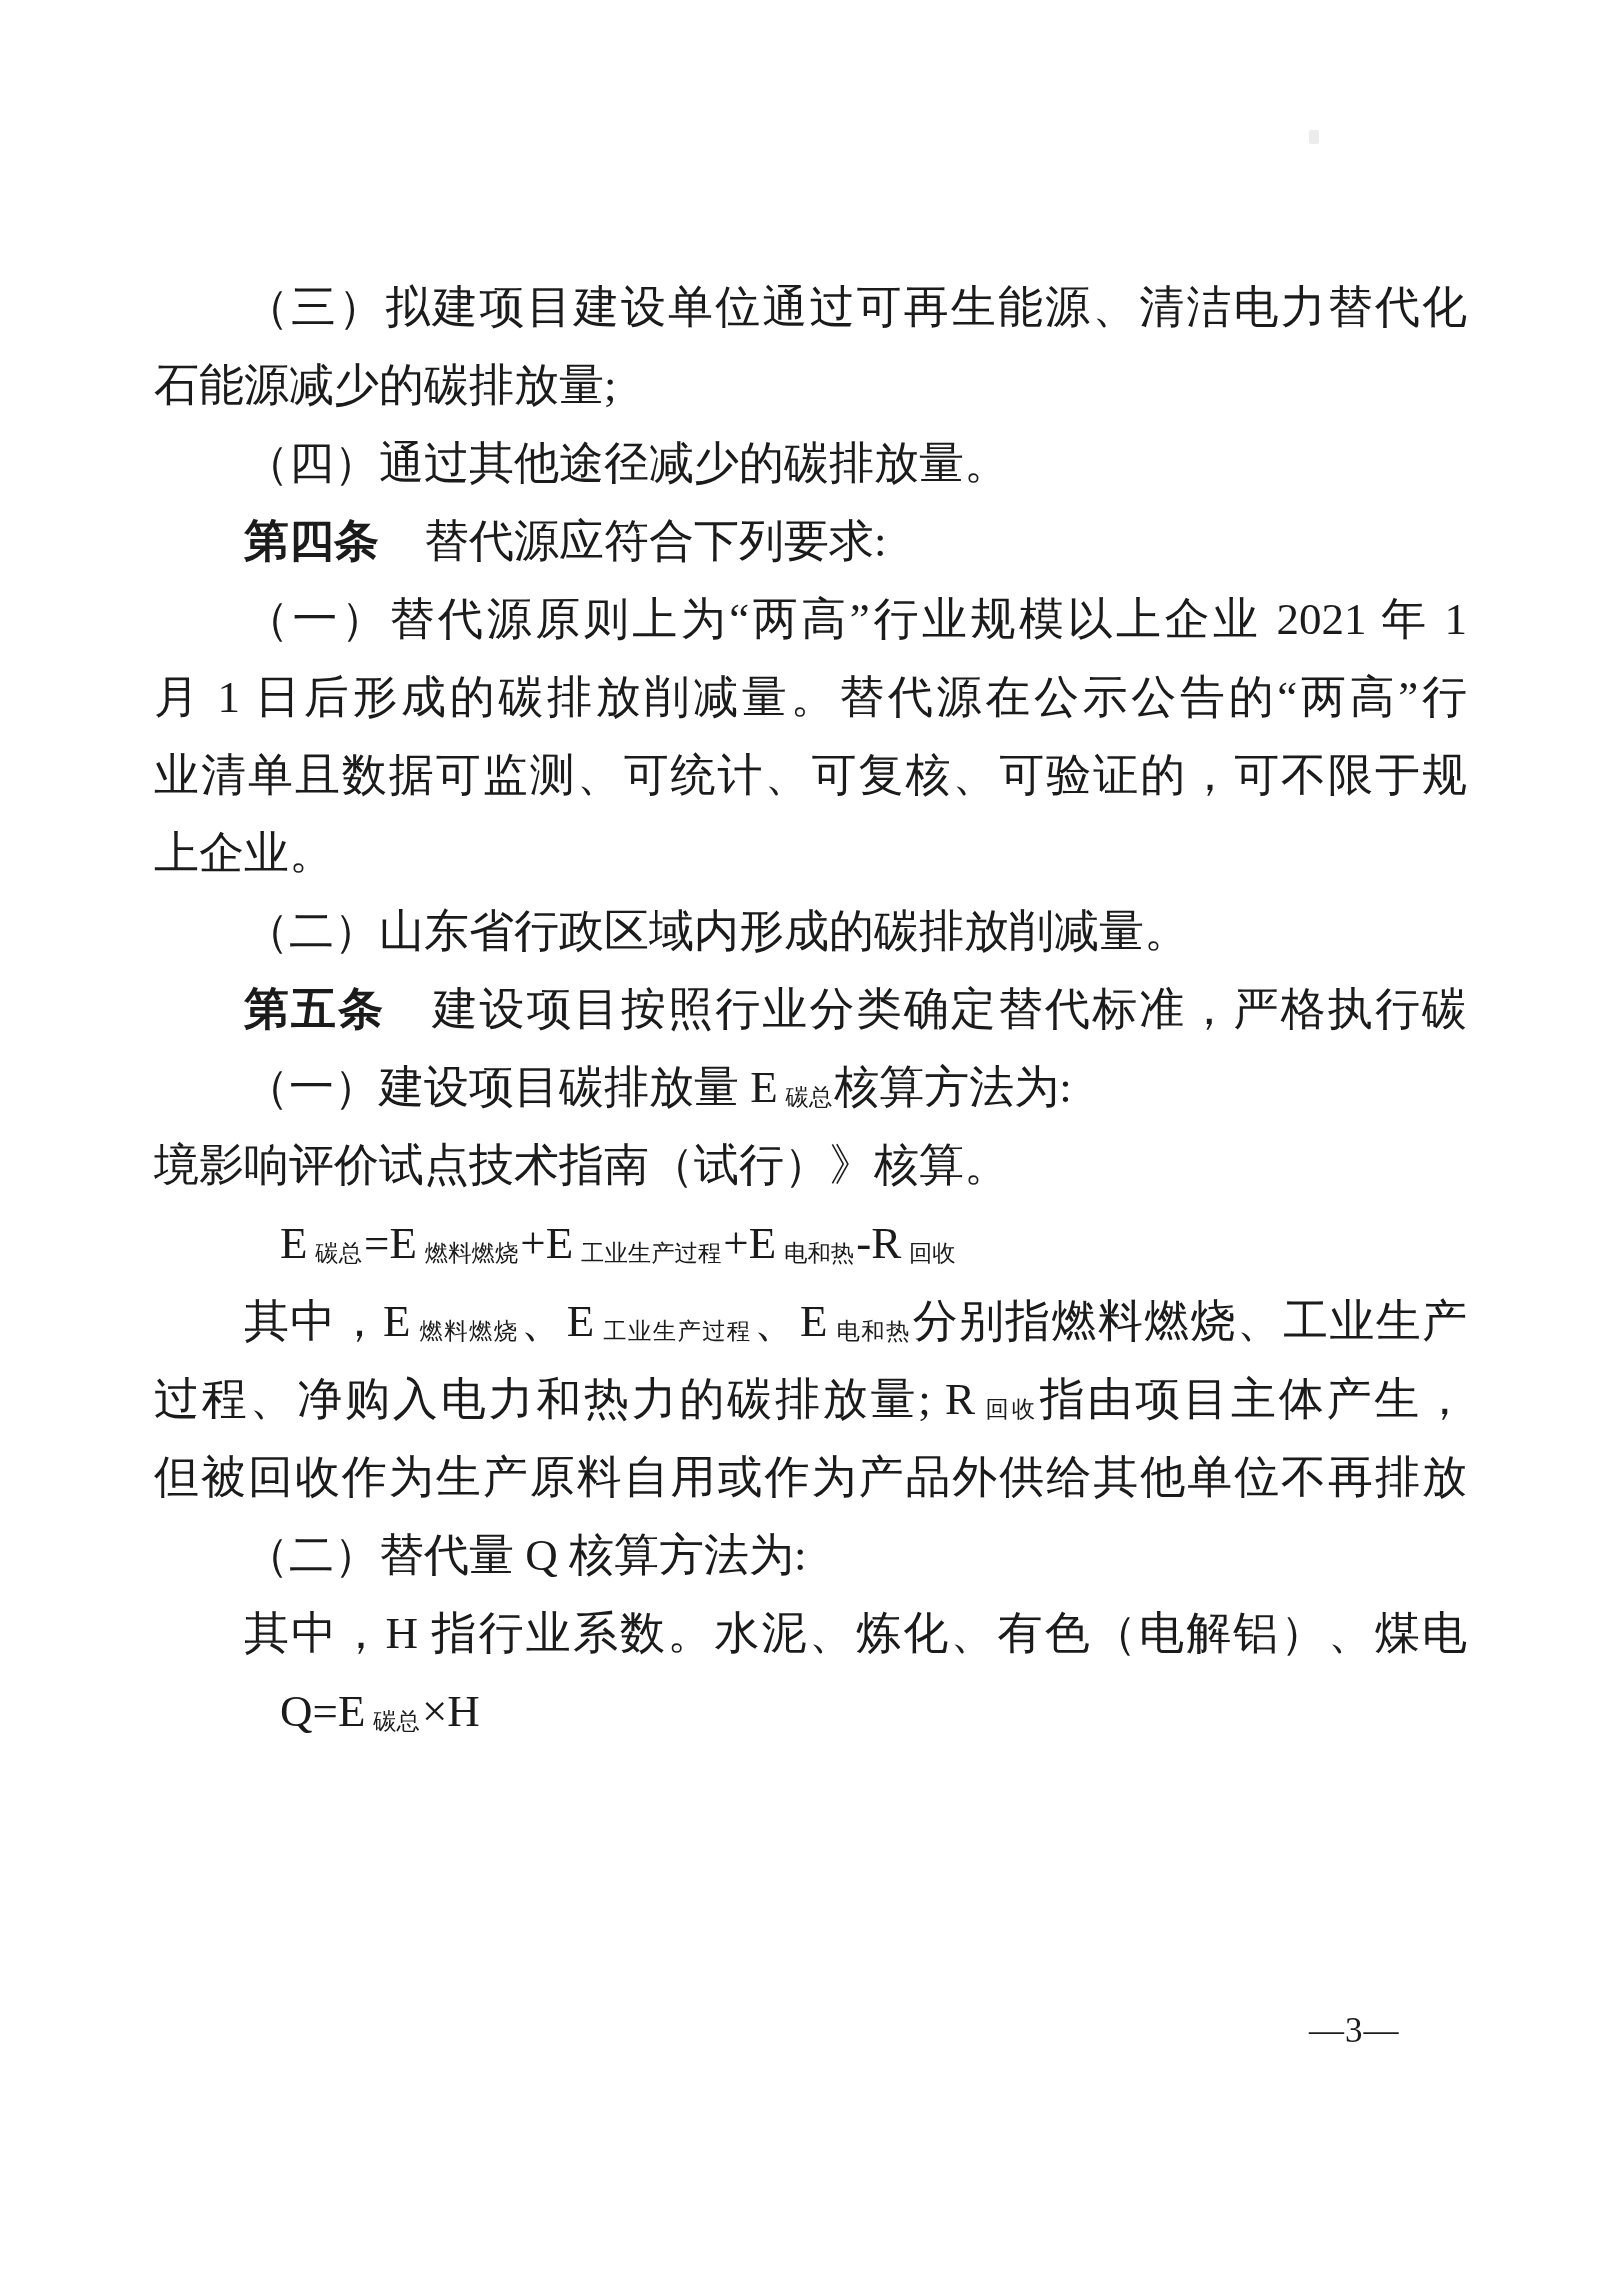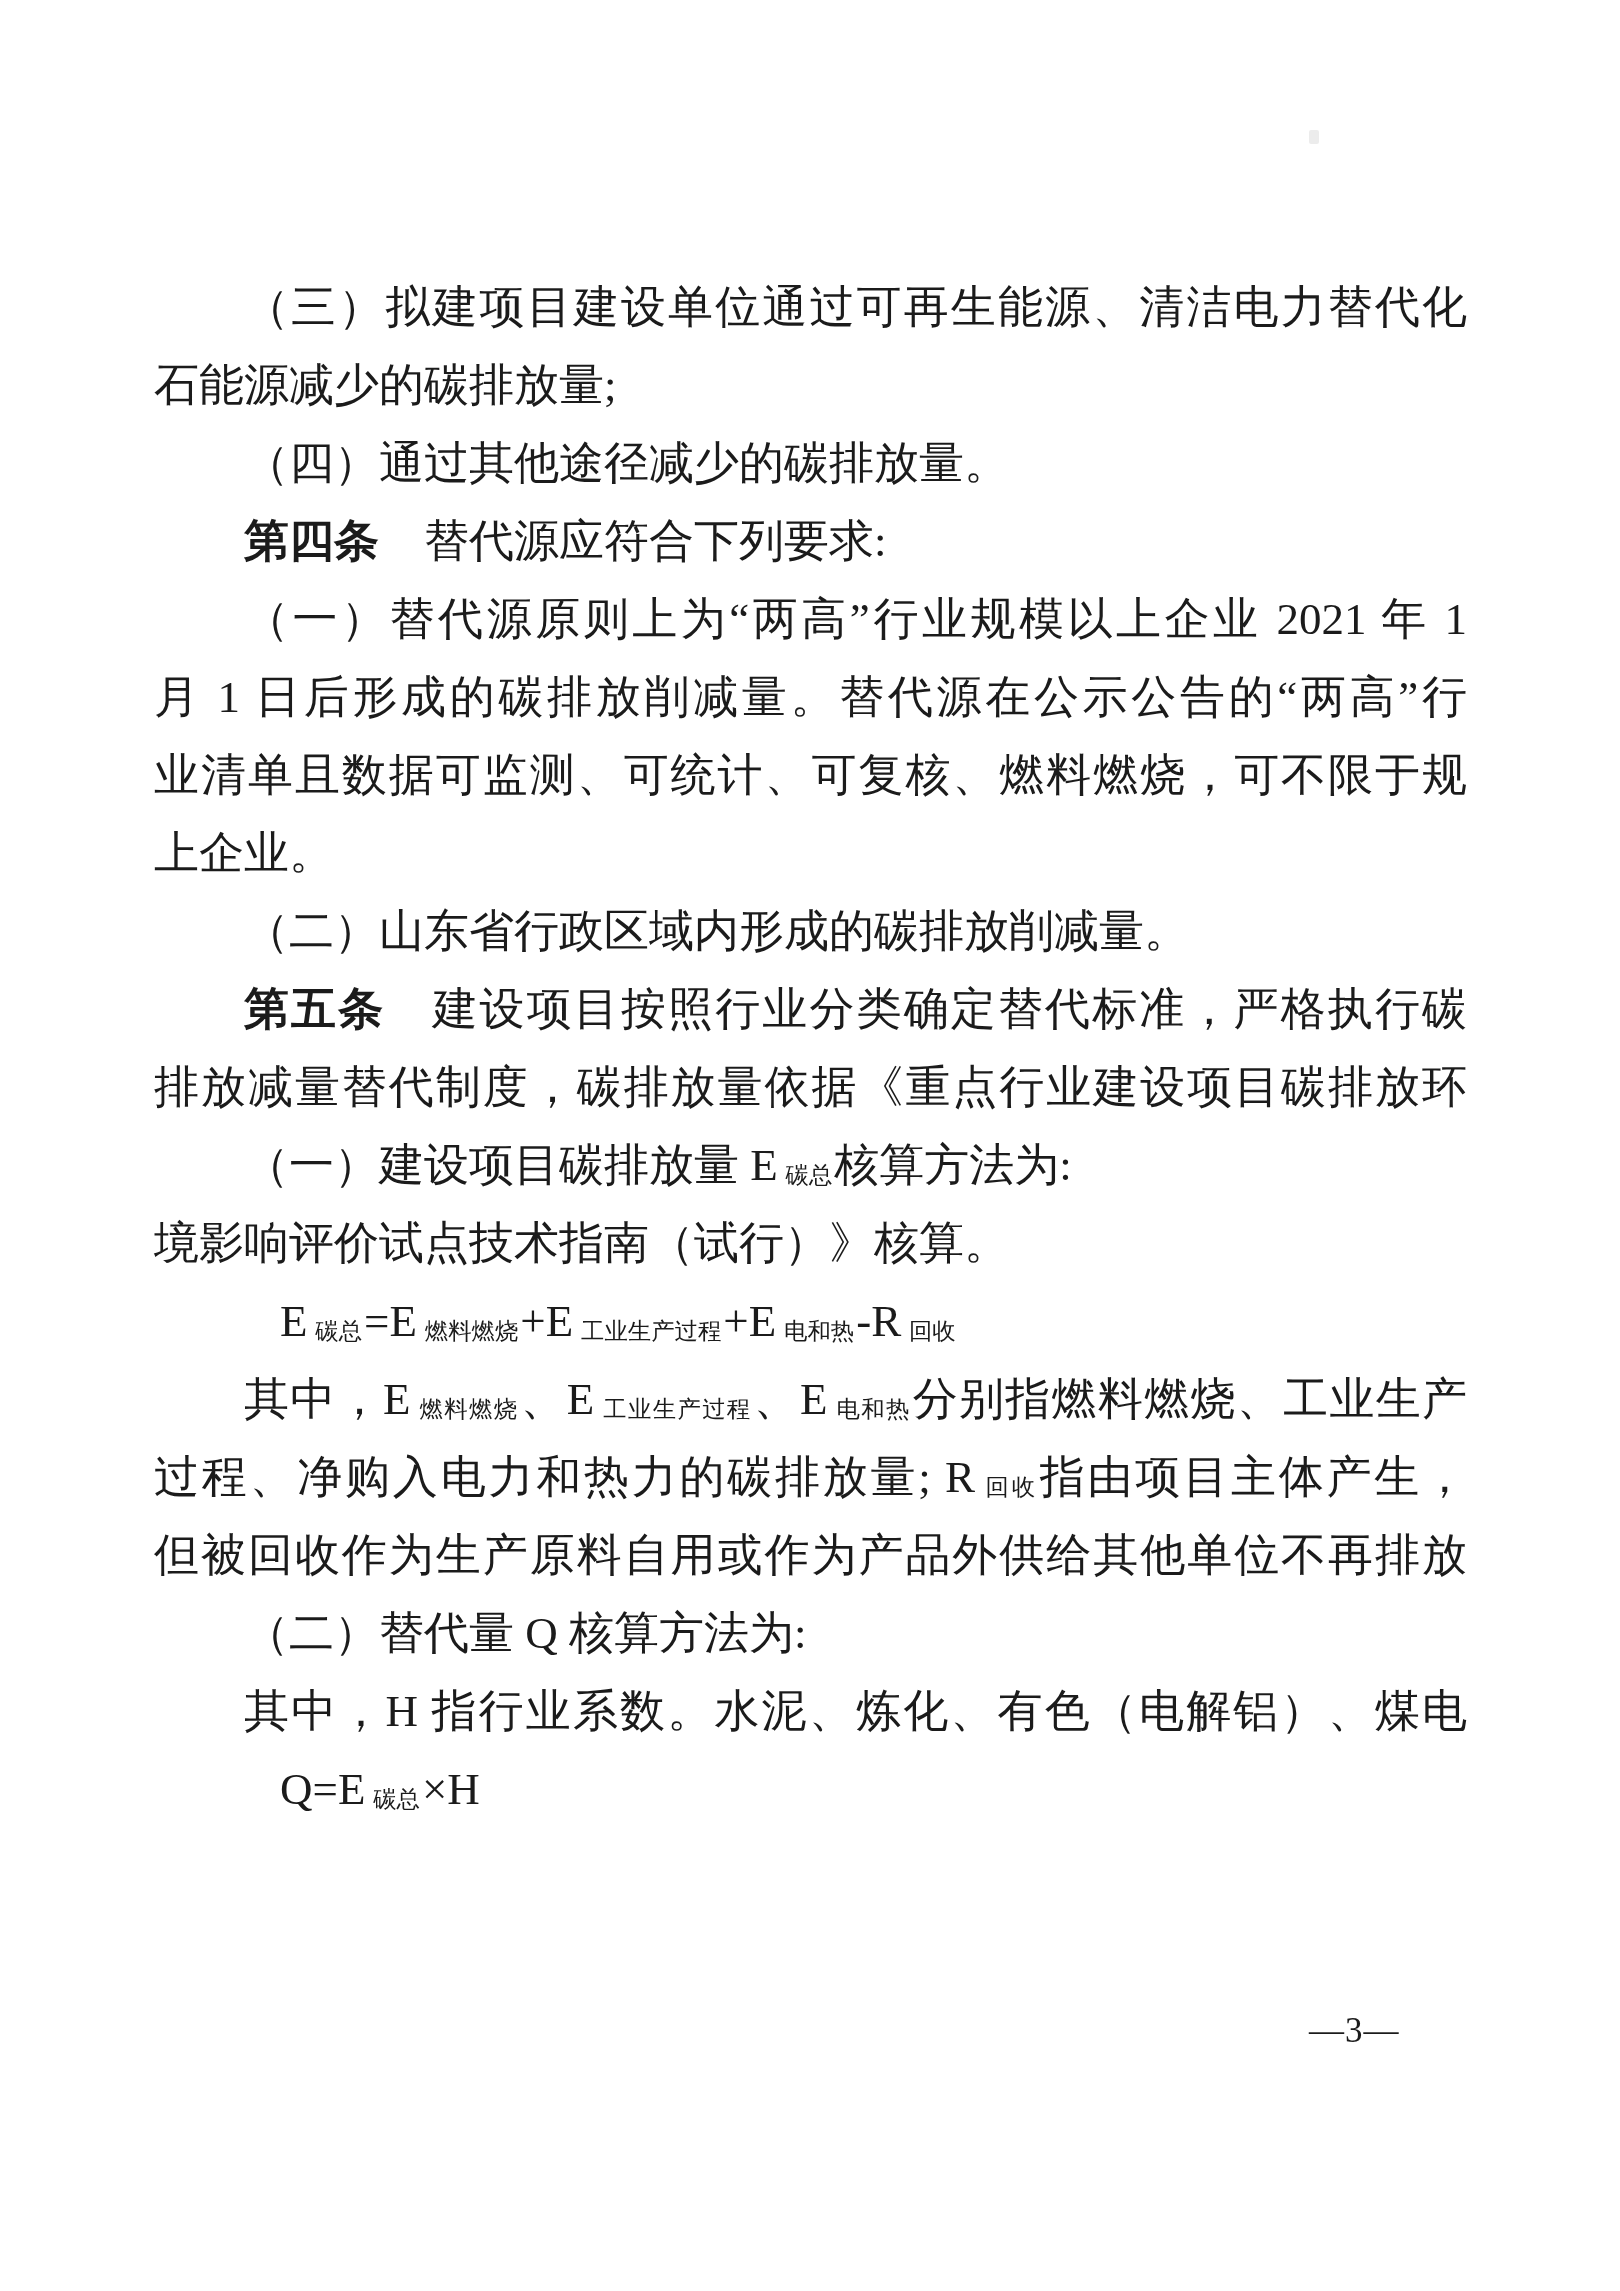--- a/index.html
+++ b/index.html
@@ -56,25 +56,24 @@
 
 <div class="page">
   <div class="scan-speck"></div>
   <div class="body-text" id="doc-body">
       <div class="line just ind"><span class="seg">（三）拟建项目建设单位通过可再生能源、清洁电力替代化</span></div>
       <div class="line"><span class="seg">石能源减少的碳排放量;</span></div>
       <div class="line ind"><span class="seg">（四）通过其他途径减少的碳排放量。</span></div>
       <div class="line ind"><span class="seg b">第四条</span><span class="seg">　替代源应符合下列要求:</span></div>
       <div class="line just ind"><span class="seg">（一）替代源原则上为“两高”行业规模以上企业 2021 年 1</span></div>
       <div class="line just"><span class="seg">月 1 日后形成的碳排放削减量。替代源在公示公告的“两高”行</span></div>
-      <div class="line just"><span class="seg">业清单且数据可监测、可统计、可复核、燃料燃烧，可不限于规</span></div>
+      <div class="line just"><span class="seg">业清单且数据可监测、可统计、可复核、可验证的，可不限于规</span></div>
       <div class="line"><span class="seg">上企业。</span></div>
       <div class="line ind"><span class="seg">（二）山东省行政区域内形成的碳排放削减量。</span></div>
       <div class="line just ind"><span class="seg b">第五条</span><span class="seg">　建设项目按照行业分类确定替代标准，严格执行碳</span></div>
-      <div class="line just"><span class="seg">排放减量替代制度，碳排放量依据《重点行业建设项目碳排放环</span></div>
       <div class="line ind"><span class="seg">（一）建设项目碳排放量 </span><span class="seg">E</span><span class="seg sub">碳总</span><span class="seg">核算方法为:</span></div>
       <div class="line"><span class="seg">境影响评价试点技术指南（试行）》核算。</span></div>
       <div class="line find"><span class="seg">E</span><span class="seg sub">碳总</span><span class="seg">=E</span><span class="seg sub">燃料燃烧</span><span class="seg">+E</span><span class="seg sub">工业生产过程</span><span class="seg">+E</span><span class="seg sub">电和热</span><span class="seg">-R</span><span class="seg sub">回收</span></div>
       <div class="line just ind"><span class="seg">其中，</span><span class="seg">E</span><span class="seg sub">燃料燃烧</span><span class="seg">、</span><span class="seg">E</span><span class="seg sub">工业生产过程</span><span class="seg">、</span><span class="seg">E</span><span class="seg sub">电和热</span><span class="seg">分别指燃料燃烧、工业生产</span></div>
       <div class="line just"><span class="seg">过程、净购入电力和热力的碳排放量; </span><span class="seg">R</span><span class="seg sub">回收</span><span class="seg">指由项目主体产生，</span></div>
       <div class="line just"><span class="seg">但被回收作为生产原料自用或作为产品外供给其他单位不再排放</span></div>
       <div class="line ind"><span class="seg">（二）替代量 Q 核算方法为:</span></div>
       <div class="line just ind"><span class="seg">其中，H 指行业系数。水泥、炼化、有色（电解铝）、煤电</span></div>
       <div class="line find"><span class="seg">Q=E</span><span class="seg sub">碳总</span><span class="seg">×H</span></div>
     </div>

